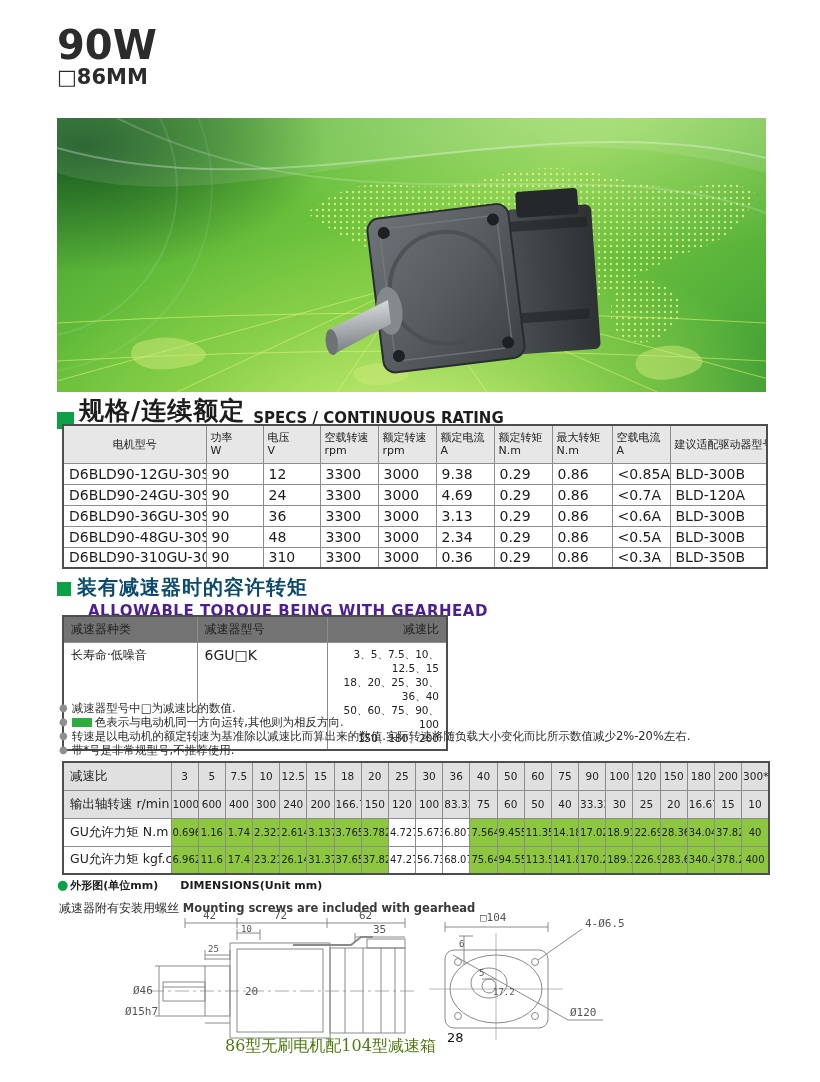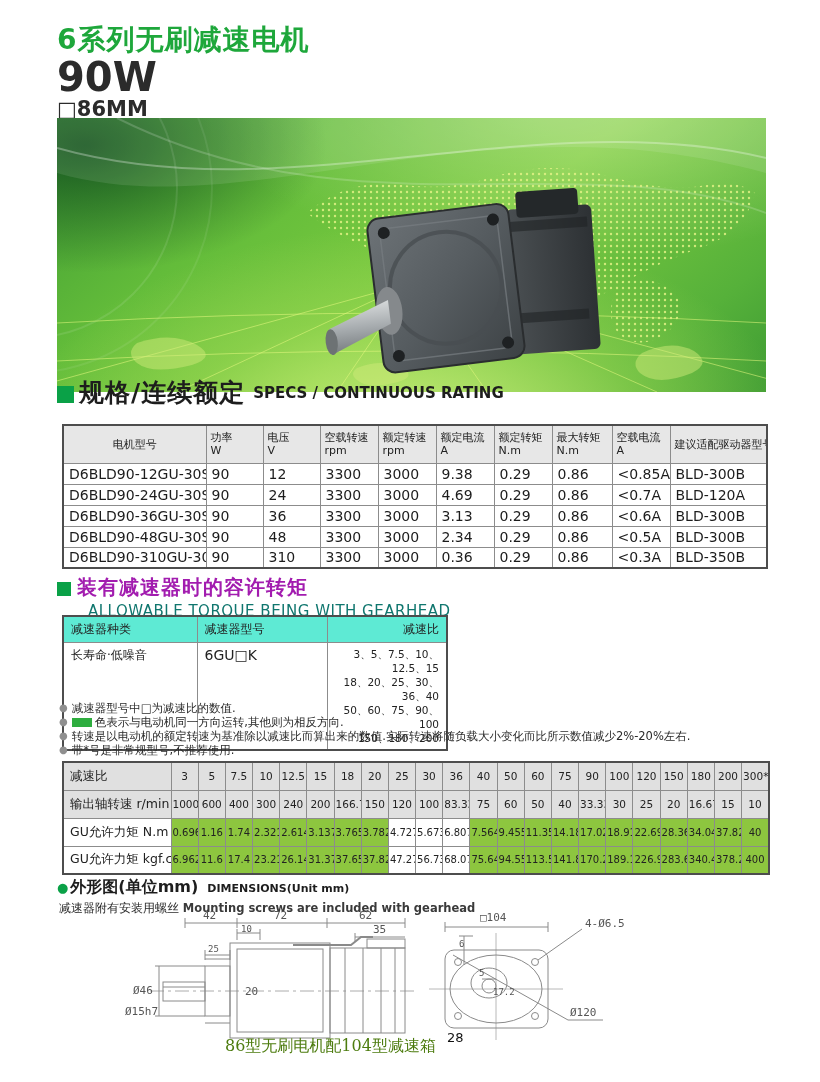--- a/index.html
+++ b/index.html
@@ -17,44 +17,44 @@
   .banner { position:absolute; left:57px; top:118px; width:709px; height:274px; overflow:hidden;
     background:
       radial-gradient(90% 130% at 50% 120%, rgba(214,244,130,0.95) 0%, rgba(156,216,84,0.55) 38%, rgba(120,195,60,0) 62%),
       radial-gradient(55% 75% at 4% 10%, rgba(6,58,24,0.72) 0%, rgba(6,58,24,0) 62%),
       radial-gradient(95% 110% at 72% -8%, rgba(240,255,205,0.38) 0%, rgba(240,255,205,0) 55%),
       linear-gradient(140deg,#3e9b33 0%,#63bc3a 28%,#7ccb40 55%,#56b13a 85%,#3e9b33 100%);
   }
   .banner svg { display:block; }
 
   
-  .sec1 { position:absolute; left:57px; top:376px; display:flex; align-items:center; }
+  .sec1 { position:absolute; left:57px; top:394px; display:flex; align-items:flex-end; }
   .sq { display:inline-block; background:#0aa147; }
   .sq.big { width:17px; height:17px; margin-right:5px; transform:translateY(2px); }
   .sq.mid { width:14px; height:14px; margin-right:6px; transform:translateY(1px); }
   .sec1 .cn { font-size:25px; font-weight:bold; color:#1d1d1d; letter-spacing:1px; }
   .sec1 .en { font-size:15px; font-weight:bold; color:#1d1d1d; margin-left:8px; }
   .sec2 { position:absolute; left:57px; top:574px; }
-  .sec2 .l1 { display:flex; align-items:center; font-size:20px; font-weight:bold; color:#a21caf; letter-spacing:1px; }
-  .sec2 .en { font-size:15px; font-weight:normal; color:#0f766e; margin-left:31px; margin-top:1px; letter-spacing:0.5px; }
+  .sec2 .l1 { display:flex; align-items:center; font-size:20px; font-weight:bold; color:#0c4a6e; letter-spacing:1px; }
+  .sec2 .en { font-size:15px; font-weight:bold; color:#4c1d95; margin-left:31px; margin-top:1px; letter-spacing:0.5px; }
 
   
   table { border-collapse:collapse; table-layout:fixed; }
   td,th { border:1px solid #8c8c8c; font-weight:normal; overflow:hidden; white-space:nowrap; }
 
   
   .spec { position:absolute; left:62px; top:424px; width:704px; border:2px solid #4d4d4d; font-size:11px; }
   .spec th { background:#e7e7e7; text-align:left; vertical-align:middle; padding:2px 4px; height:38px; }
   .spec th .lbl { line-height:13px; }
   .spec th.center { text-align:center; }
   .spec td { height:21px; padding:1px 5px; text-align:left; font-size:14px; color:#1c1c1c; }
 
   
   .gear { position:absolute; left:62px; top:615px; width:384px; border:2px solid #4d4d4d; font-size:12px; }
-  .gear th { height:26px; padding:2px 7px; text-align:left; background:#5eead4; font-weight:normal; }
+  .gear th { height:26px; padding:2px 7px; text-align:left; background:#737373; font-weight:normal; }
   .gear th.right { text-align:right; }
   .gear td { padding:4px 7px; vertical-align:top; }
   .gear td.model { font-size:14px; }
   .gear td.ratios { text-align:right; font-size:10.5px; line-height:14px; white-space:normal; }
 
   
   .notes { position:absolute; left:59px; top:701px; width:720px; list-style:none; }
   .notes li { font-size:11.5px; color:#2a2a2a; line-height:14px; display:flex; align-items:center; }
   .notes .blt { color:#8f8f8f; font-size:10px; margin-right:4px; }
   .notes .swatch { display:inline-block; width:20px; height:9px; background:#2ead3f; margin-right:3px; }
@@ -63,40 +63,39 @@
   .torq { position:absolute; left:62px; top:761px; width:708px; border:2px solid #4d4d4d; }
   .torq td, .torq th { text-align:center; font-size:10px; padding:0 1px; height:28px; }
   .torq .lab { text-align:left; padding-left:6px; font-size:12.5px; white-space:nowrap; }
   .torq tr.hd td, .torq tr.hd th { background:#e0e0e0; }
   .torq tr.hd td { font-size:10.5px; }
   .torq td.g { background:#8dc63f; }
 
   
   .dimttl { position:absolute; left:57px; top:877px; display:flex; align-items:baseline; }
   .dimttl .dot { color:#0aa147; font-size:13px; margin-right:2px; }
-  .dimttl .cn { font-size:16px; font-weight:bold; color:#1d1d1d; }
-  .dimttl .en { font-size:11px; font-weight:bold; color:#1d1d1d; margin-left:9px; }
+  .dimttl .cn { font-size:11px; font-weight:bold; color:#1d1d1d; }
+  .dimttl .en { font-size:11px; font-weight:bold; color:#1d1d1d; margin-left:22px; }
   .dimnote { position:absolute; left:59px; top:900px; font-size:12px; color:#2a2a2a; }
   .dimnote .en { font-size:11.5px; font-weight:bold; color:#3a3a3a; }
   .drawing { position:absolute; left:55px; top:903px; }
   .drawing text { font-family:"DejaVu Sans Mono", monospace; font-size:11px; fill:#555; }
   .drawing .sm { font-size:9px; }
 
   
   .footer { position:absolute; left:225px; top:1036px; }
   .footer .cap { font-family:"DejaVu Serif", serif; font-size:16px; color:#4d7c0f; }
   .footer .pg { font-family:"DejaVu Sans", sans-serif; font-size:13px; color:#111; position:relative; top:-9px; margin-left:6px; }
 </style>
 </head>
 <body>
 
 <div class="page">
 
   <div class="hdr">
-    <div class="series">6系列无刷减速电机</div>
     <div class="power">90W</div>
     <div class="frame">□86MM</div>
   </div>
 
   <div class="banner">
     <svg width="709" height="274" viewBox="0 0 709 274">
       <defs>
         <pattern id="dots" width="6" height="6" patternUnits="userSpaceOnUse">
           <circle cx="2" cy="2" r="1.2" fill="#e3f285" opacity="0.85"></circle>
         </pattern>

